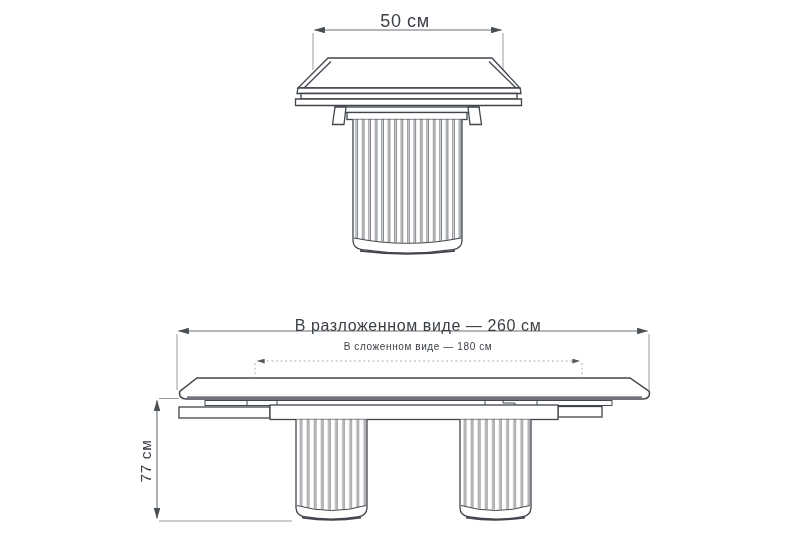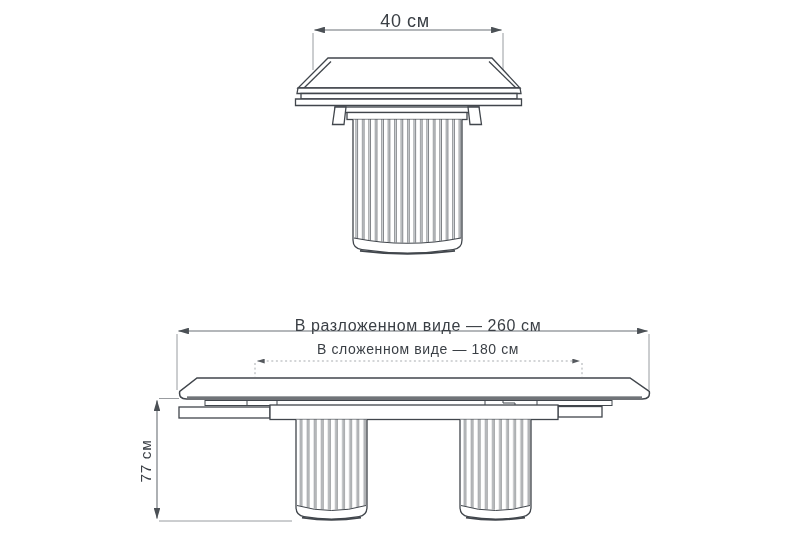--- a/index.html
+++ b/index.html
@@ -7,21 +7,21 @@
     position:relative;width:800px;height:560px;background:#ffffff;
     font-family:"Liberation Sans","DejaVu Sans",sans-serif;overflow:hidden;
   }
   .lineart{position:absolute;left:0;top:0;}
   .label{
     position:absolute;color:#3a3f45;text-align:center;
     letter-spacing:0.6px;white-space:nowrap;
   }
   .label-top-width{left:345px;top:11px;width:120px;font-size:18px;}
   .label-extended{left:258px;top:317px;width:320px;font-size:16px;}
-  .label-folded{left:268px;top:341px;width:300px;font-size:14px;}
+  .label-folded{left:268px;top:341px;width:300px;font-size:10px;}
   .label-height{
     left:104px;top:452px;width:84px;font-size:15.5px;
     transform:rotate(-90deg);transform-origin:center;
   }
 </style>
 </head>
 <body>
 
 <div class="canvas">
 
@@ -138,21 +138,21 @@
         <path d="M466,517.6 Q495.5,522 525,517.6" stroke-width="1.7"></path>
       </g>
 
       <g>
         <path d="M197,378 L630,378 L649.3,391.5 Q650.5,399 642.5,399 L186.5,399 Q178.5,399 179.7,391.5 Z" fill="#ffffff" stroke-width="1.5"></path>
         <line x1="187" y1="397.2" x2="642" y2="397.2" stroke-width="1.2"></line>
       </g>
     </g>
   </svg>
 
-  <div class="label label-top-width">40 см</div>
+  <div class="label label-top-width">50 см</div>
 
   <div class="label label-extended">В разложенном виде — 260 см</div>
 
   <div class="label label-folded">В сложенном виде — 180 см</div>
 
   <div class="label label-height">77 см</div>
 
 </div>
 
 </body></html>

